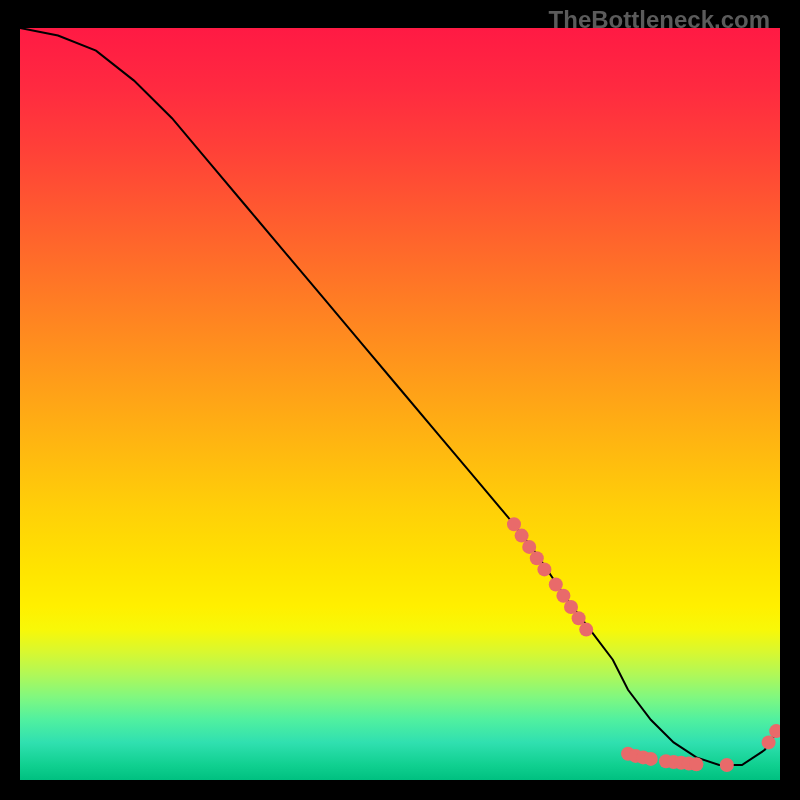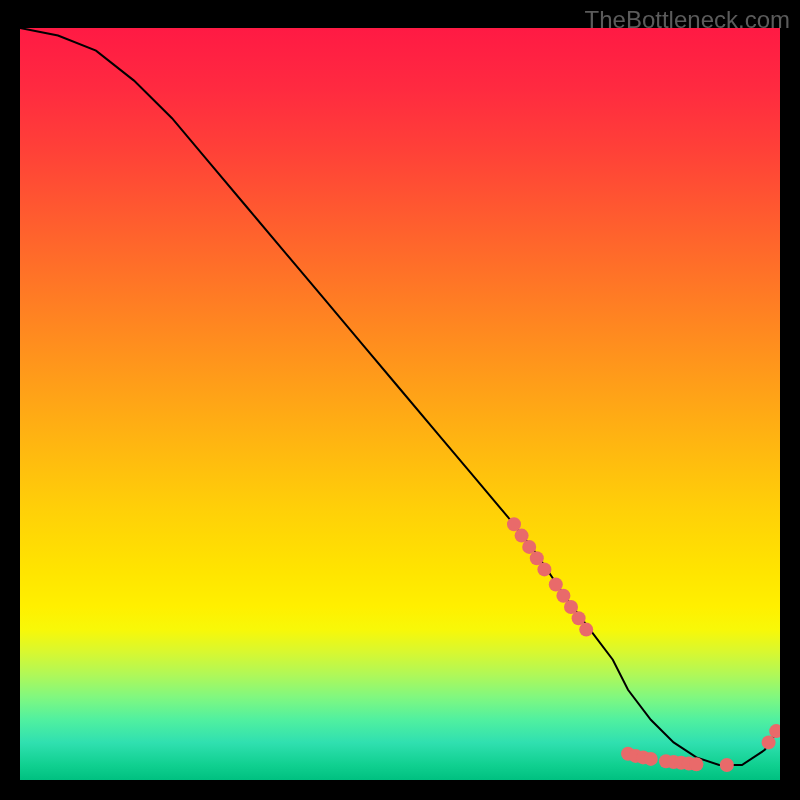--- a/index.html
+++ b/index.html
@@ -6,24 +6,24 @@
   body {
     width: 800px;
     height: 800px;
     background: #000;
     position: relative;
     font-family: Arial, sans-serif;
   }
   .watermark {
     position: absolute;
     top: 6px;
-    right: 10px;
+    right: 30px;
     color: #5b5b5b;
     font-size: 24px;
-    font-weight: normal;
+    font-weight: bold;
     z-index: 10;
   }
   .plot-area {
     position: absolute;
     left: 20px;
     top: 28px;
     width: 760px;
     height: 752px;
     overflow: hidden;
   }

